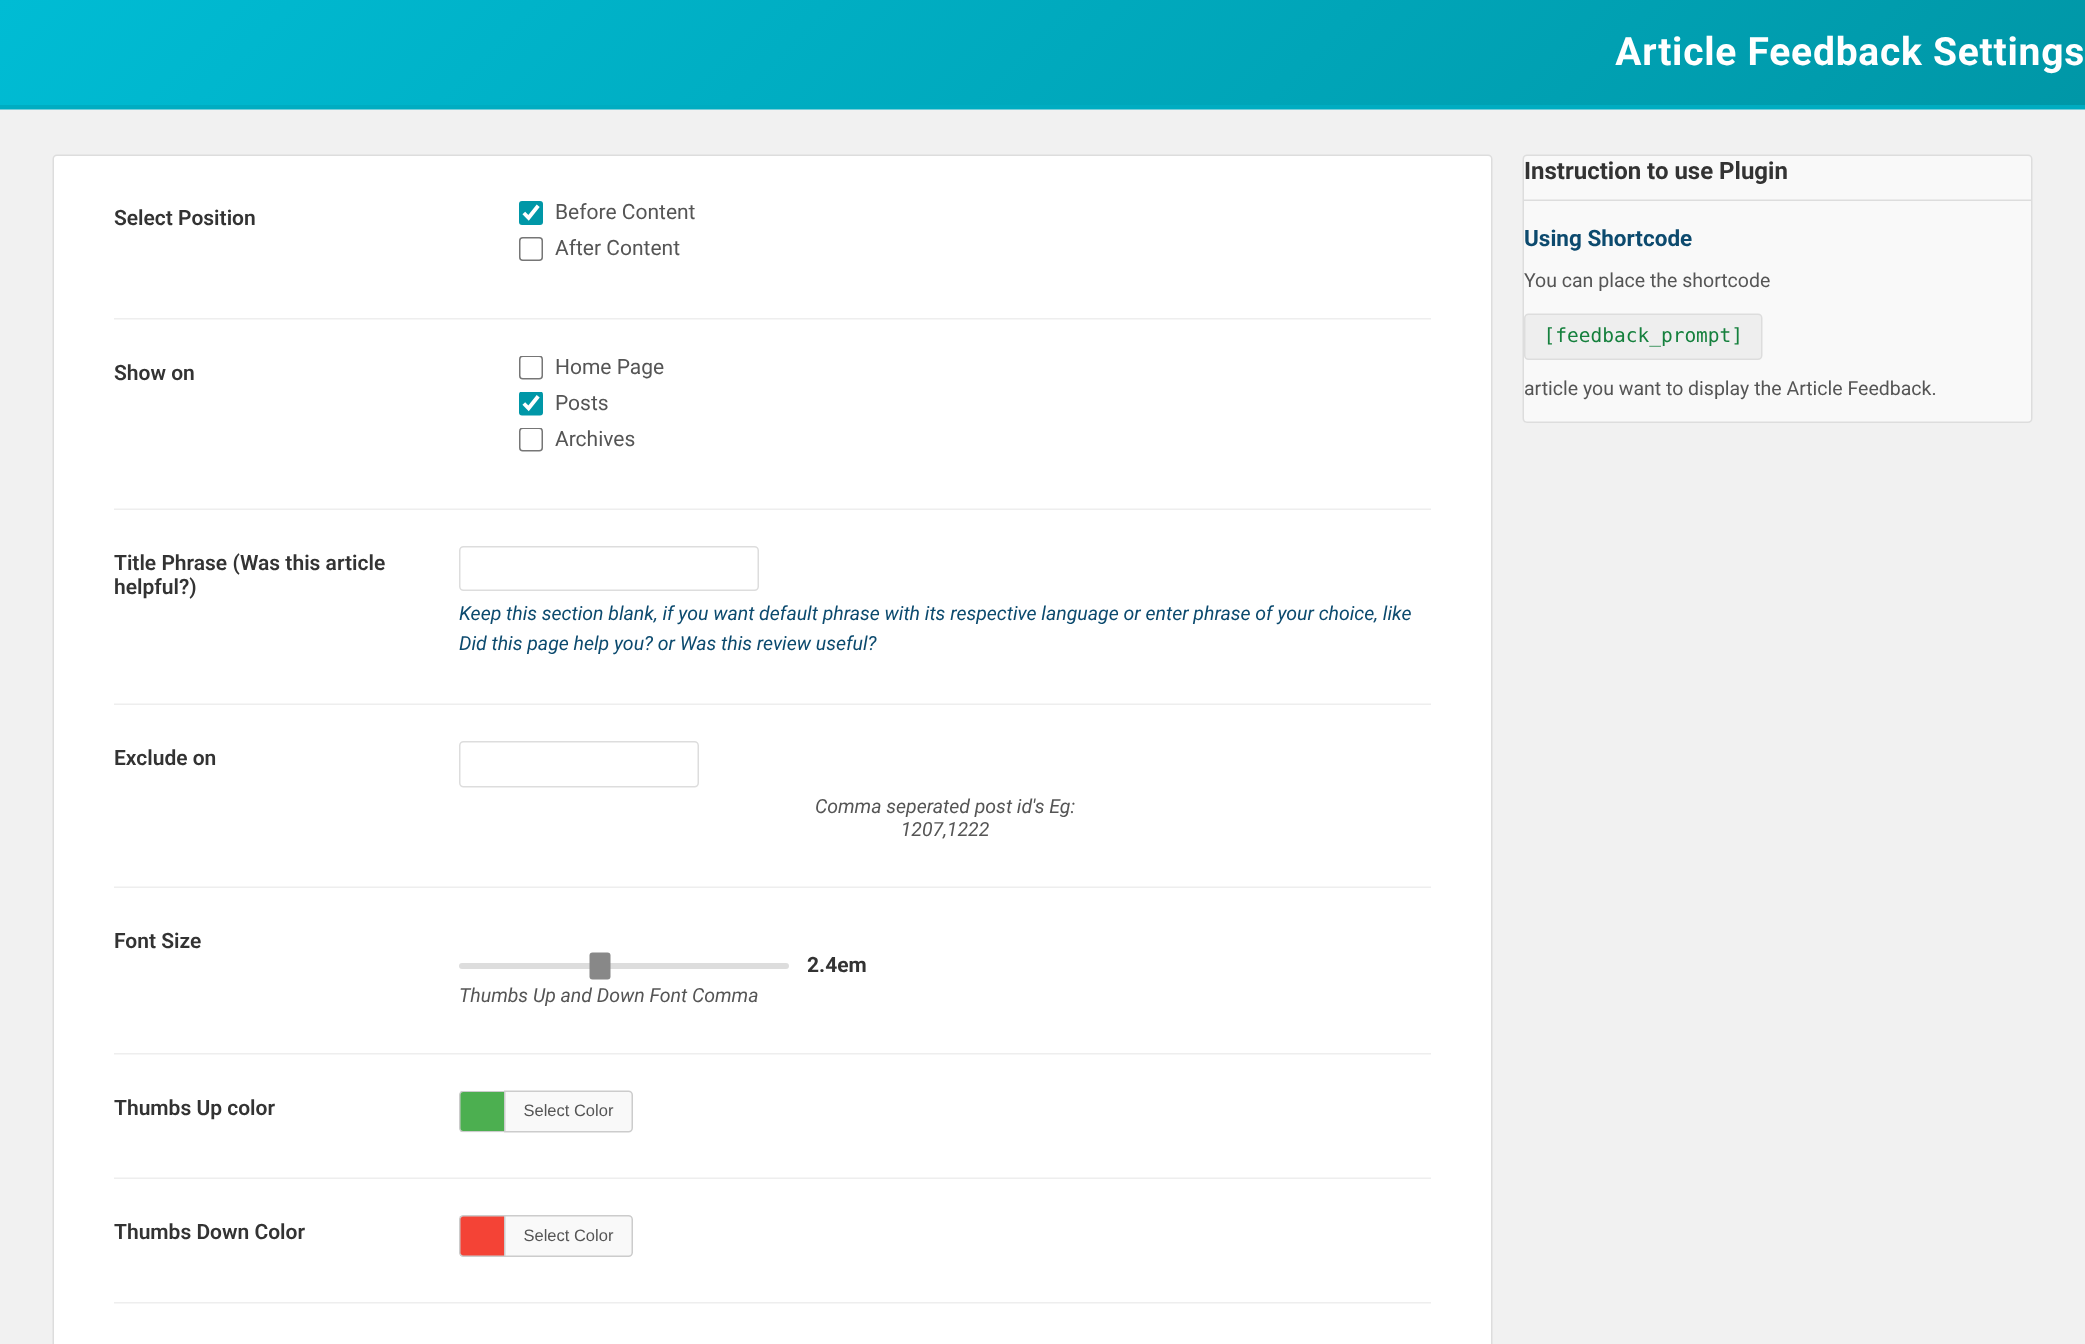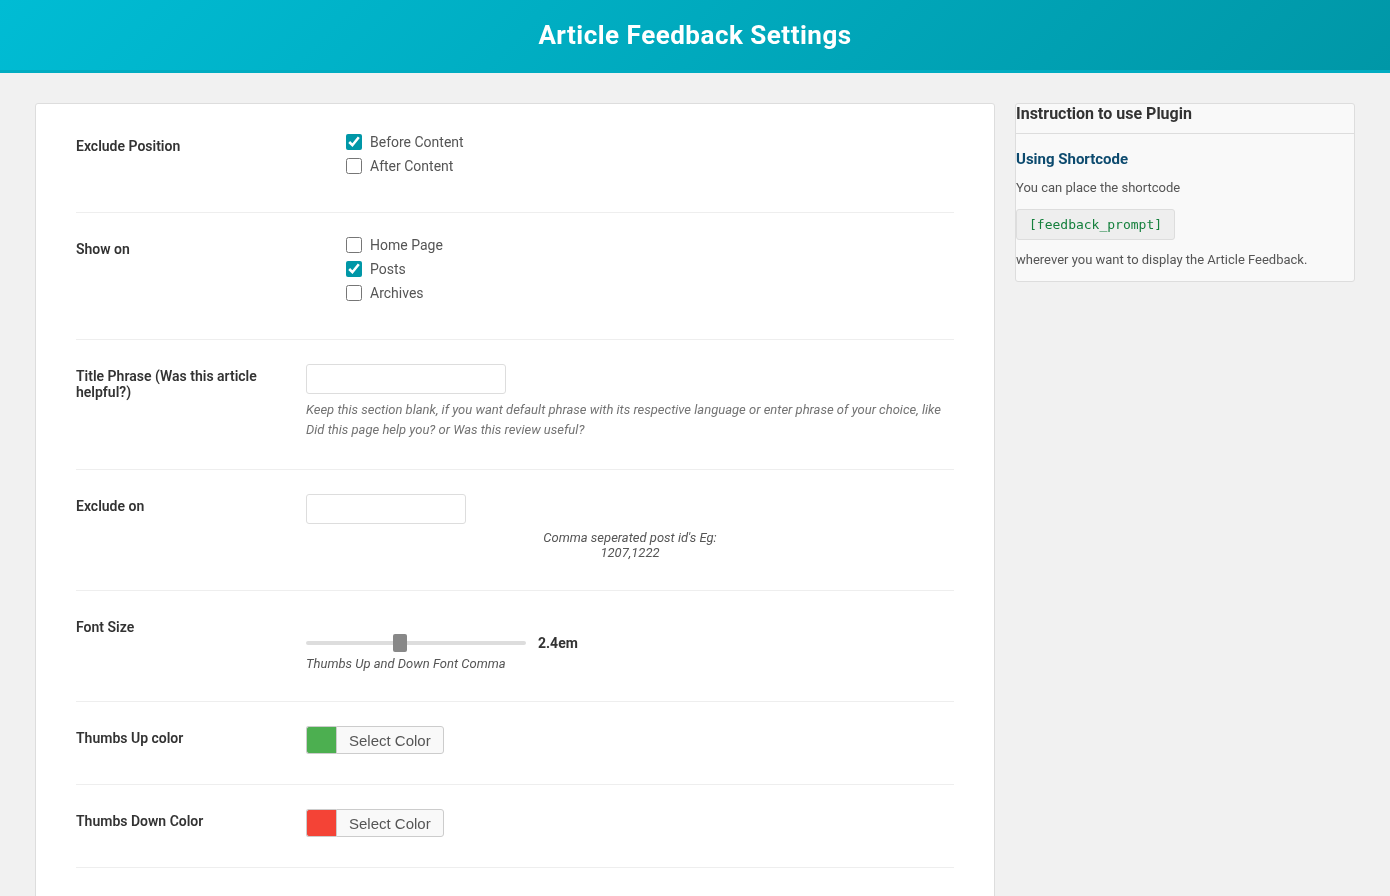--- a/index.html
+++ b/index.html
@@ -7,21 +7,21 @@
       font-family: -apple-system, BlinkMacSystemFont, "Segoe UI", Roboto, sans-serif;
       background: #f1f1f1;
       font-size: 14px;
       color: #333;
     }
 
     
     .header {
       background: linear-gradient(135deg, #00bcd4, #0097a7);
       padding: 20px 0;
-      text-align: center;
+      text-align: right;
       border-bottom: 3px solid #00acc1;
     }
     .header h1 {
       color: #fff;
       font-size: 26px;
       font-weight: 700;
       letter-spacing: 0.5px;
     }
 
     
@@ -98,21 +98,21 @@
       padding: 6px 10px;
       font-size: 14px;
       width: 200px;
       color: #555;
       background: #fff;
       outline: none;
     }
 
     .help-text {
       font-size: 13px;
-      color: #737373;
+      color: #0c4a6e;
       font-style: italic;
       margin-top: 6px;
       line-height: 1.5;
     }
 
     
     .exclude-input-wrap {
       border: 1px solid #ddd;
       border-radius: 3px;
       padding: 6px 10px;
@@ -183,21 +183,21 @@
       height: 28px;
       border: 1px solid #ccc;
       border-right: none;
       border-radius: 3px 0 0 3px;
       display: inline-block;
     }
     .select-color-btn {
       border: 1px solid #ccc;
       background: #f9f9f9;
       padding: 5px 12px;
-      font-size: 15px;
+      font-size: 11px;
       color: #555;
       cursor: pointer;
       border-radius: 0 3px 3px 0;
       height: 28px;
     }
 
     
     .sidebar-title {
       font-size: 16px;
       font-weight: 700;
@@ -241,21 +241,21 @@
 
 <div class="header">
   <h1>Article Feedback Settings</h1>
 </div>
 
 <div class="main-wrapper">
 
   <div class="settings-panel">
 
     <div class="form-row">
-      <div class="form-label">Exclude Position</div>
+      <div class="form-label">Select Position</div>
       <div class="form-content">
         <div class="checkbox-item">
           <input type="checkbox" id="before_content" checked="" style="">
           <label for="before_content">Before Content</label>
         </div>
         <div class="checkbox-item">
           <input type="checkbox" id="after_content" style="">
           <label for="after_content">After Content</label>
         </div>
       </div>
@@ -345,16 +345,16 @@
 
     <hr class="divider">
 
   </div>
 
   <div class="sidebar">
     <div class="sidebar-title">Instruction to use Plugin</div>
     <div class="sidebar-section-title">Using Shortcode</div>
     <div class="sidebar-text">You can place the shortcode</div>
     <div class="shortcode-box">[feedback_prompt]</div>
-    <div class="sidebar-text">wherever you want to display the Article Feedback.</div>
+    <div class="sidebar-text">article you want to display the Article Feedback.</div>
   </div>
 
 </div>
 
 </body></html>

